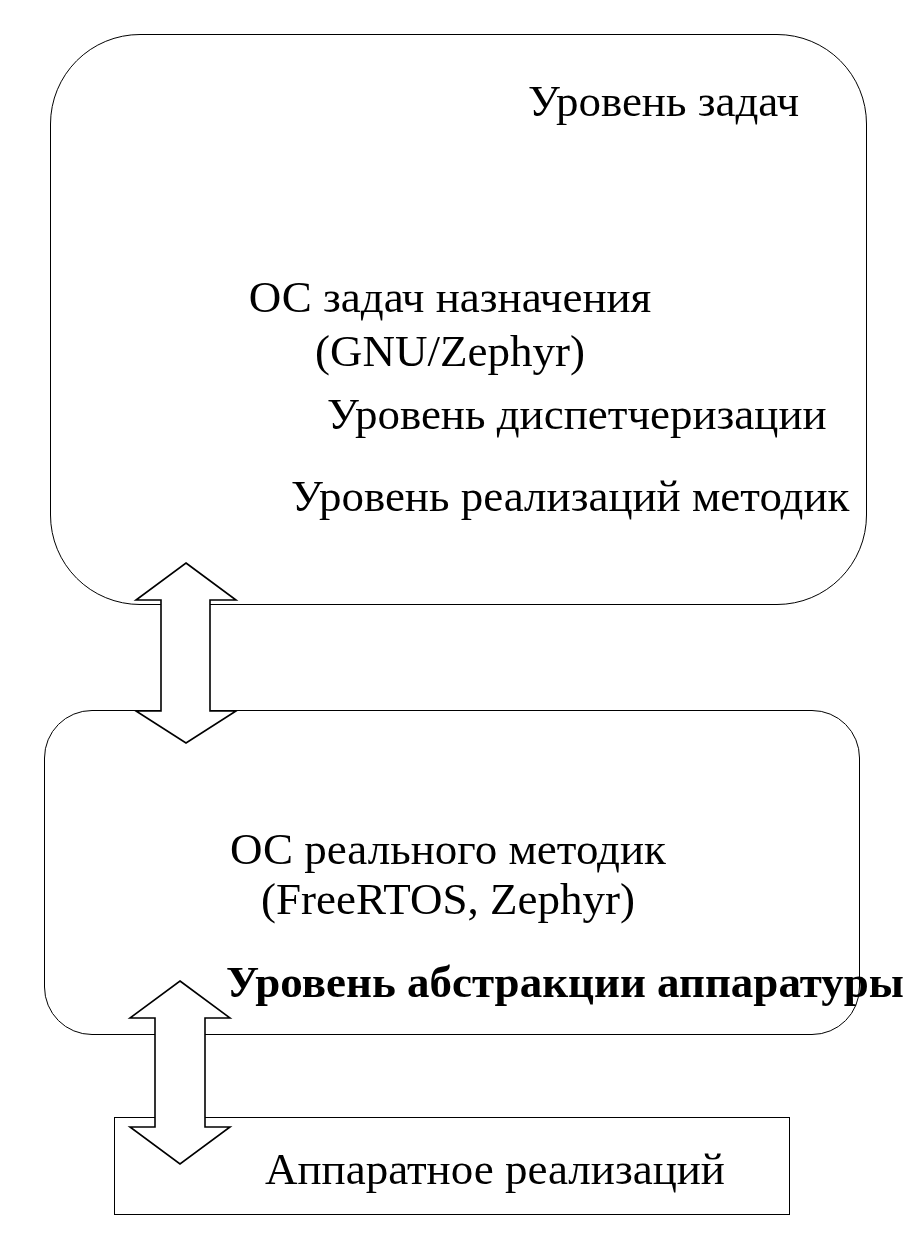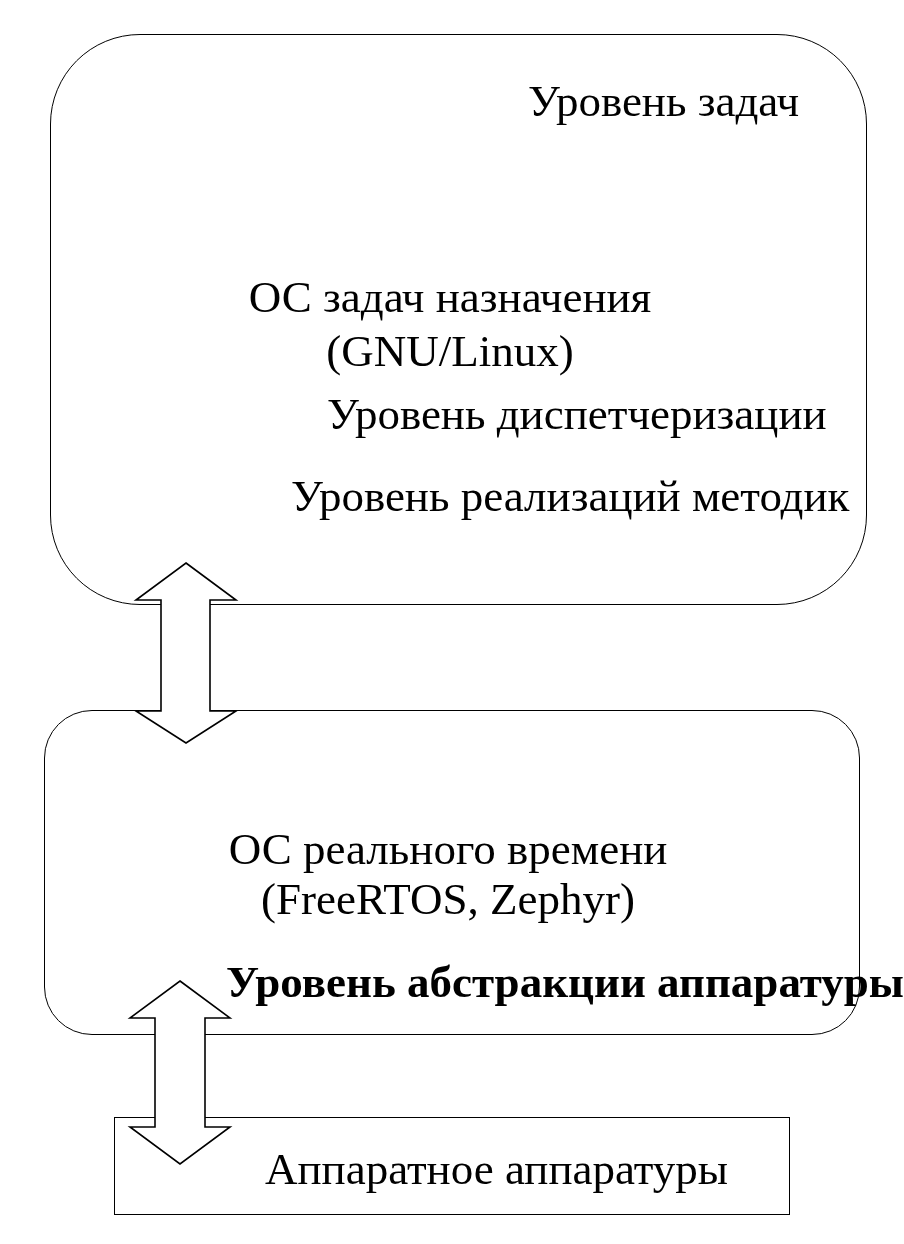--- a/index.html
+++ b/index.html
@@ -77,27 +77,27 @@
 
   <svg id="arrow-layer" viewBox="0 0 904 1244" xmlns="http://www.w3.org/2000/svg">
     <polygon points="186,563 236,600 210,600 210,711 236,711 186,743 136,711 161,711 161,600 136,600" fill="#ffffff" stroke="#000000" stroke-width="1.6" stroke-linejoin="miter"></polygon>
     <polygon points="180,981 230,1018 205,1018 205,1127 230,1127 180,1164 130,1127 155,1127 155,1018 130,1018" fill="#ffffff" stroke="#000000" stroke-width="1.6" stroke-linejoin="miter"></polygon>
   </svg>
 
   <div class="label" id="lbl-task">Уровень задач</div>
 
   <div class="label centered" id="lbl-gpos-1">ОС задач назначения</div>
 
-  <div class="label centered" id="lbl-gpos-2">(GNU/Linux)</div>
+  <div class="label centered" id="lbl-gpos-2">(GNU/Zephyr)</div>
 
   <div class="label" id="lbl-dispatch">Уровень диспетчеризации</div>
 
   <div class="label" id="lbl-methods">Уровень реализаций методик</div>
 
-  <div class="label centered" id="lbl-rtos-1">ОС реального времени</div>
+  <div class="label centered" id="lbl-rtos-1">ОС реального методик</div>
 
   <div class="label centered" id="lbl-rtos-2">(FreeRTOS, Zephyr)</div>
 
   <div class="label" id="lbl-hal">Уровень абстракции аппаратуры</div>
 
-  <div class="label" id="lbl-hw">Аппаратное аппаратуры</div>
+  <div class="label" id="lbl-hw">Аппаратное реализаций</div>
 
 </div>
 
 </body></html>

